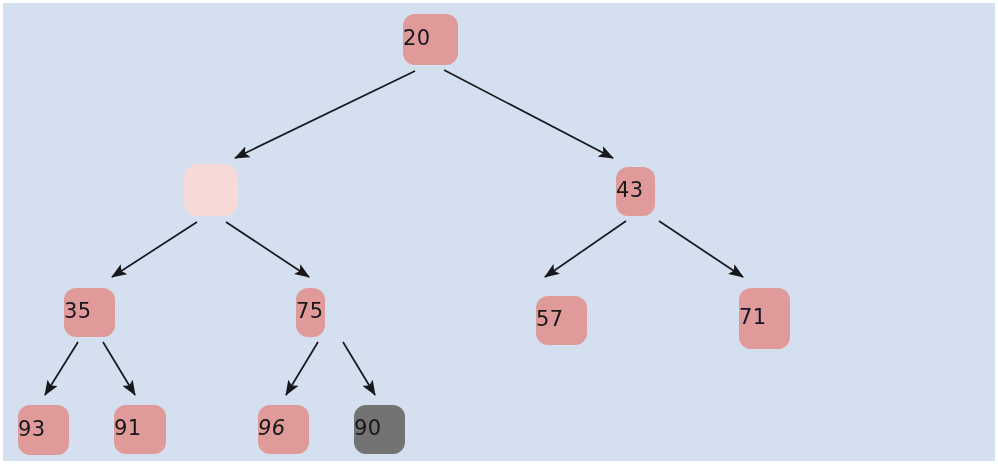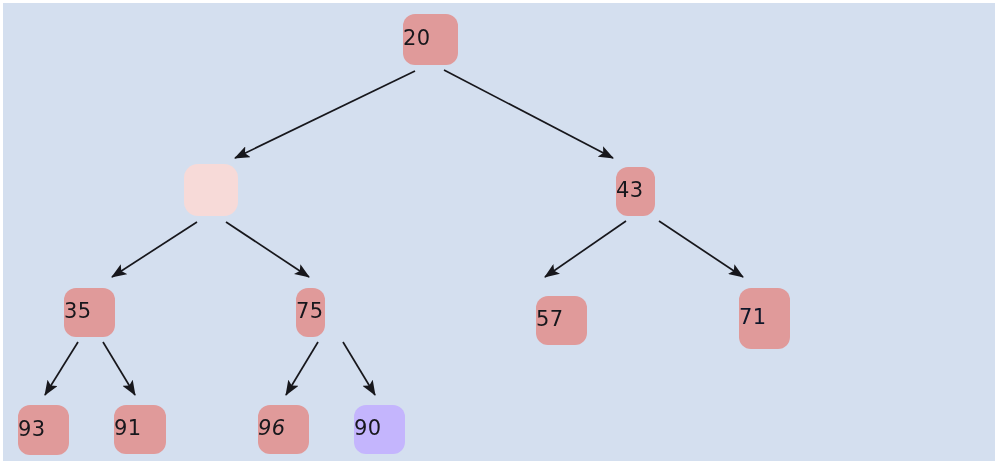--- a/index.html
+++ b/index.html
@@ -107,18 +107,18 @@
       </div>
       <div class="tree-node" style="left: 18px; top: 405px; width: 51px; height: 50px; background: rgb(224, 154, 154); color: rgb(23, 23, 28);">
         <span class="node-label">93</span>
       </div>
       <div class="tree-node" style="left: 114px; top: 405px; width: 52px; height: 49px; background: rgb(224, 154, 154); color: rgb(23, 23, 28);">
         <span class="node-label">91</span>
       </div>
       <div class="tree-node" style="left: 258px; top: 405px; width: 51px; height: 49px; background: rgb(224, 154, 154); color: rgb(23, 23, 28); font-style: italic;">
         <span class="node-label">96</span>
       </div>
-      <div class="tree-node" style="left: 354px; top: 405px; width: 51px; height: 49px; background: #c4b5fd; color: rgb(23, 23, 28);">
+      <div class="tree-node" style="left: 354px; top: 405px; width: 51px; height: 49px; background: #737373; color: rgb(23, 23, 28);">
         <span class="node-label">90</span>
       </div>
     </div>
 
 </div>
 
 </body></html>

